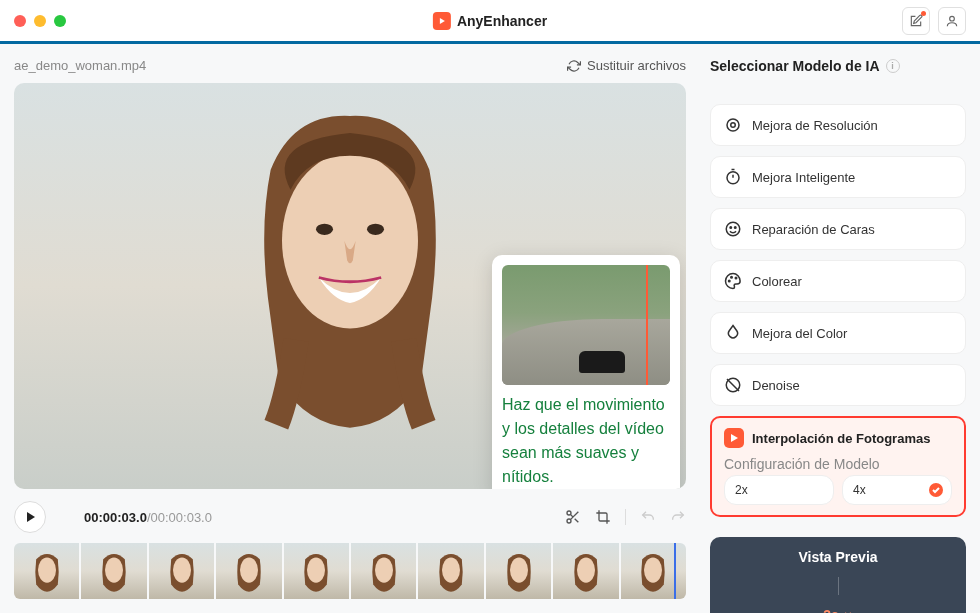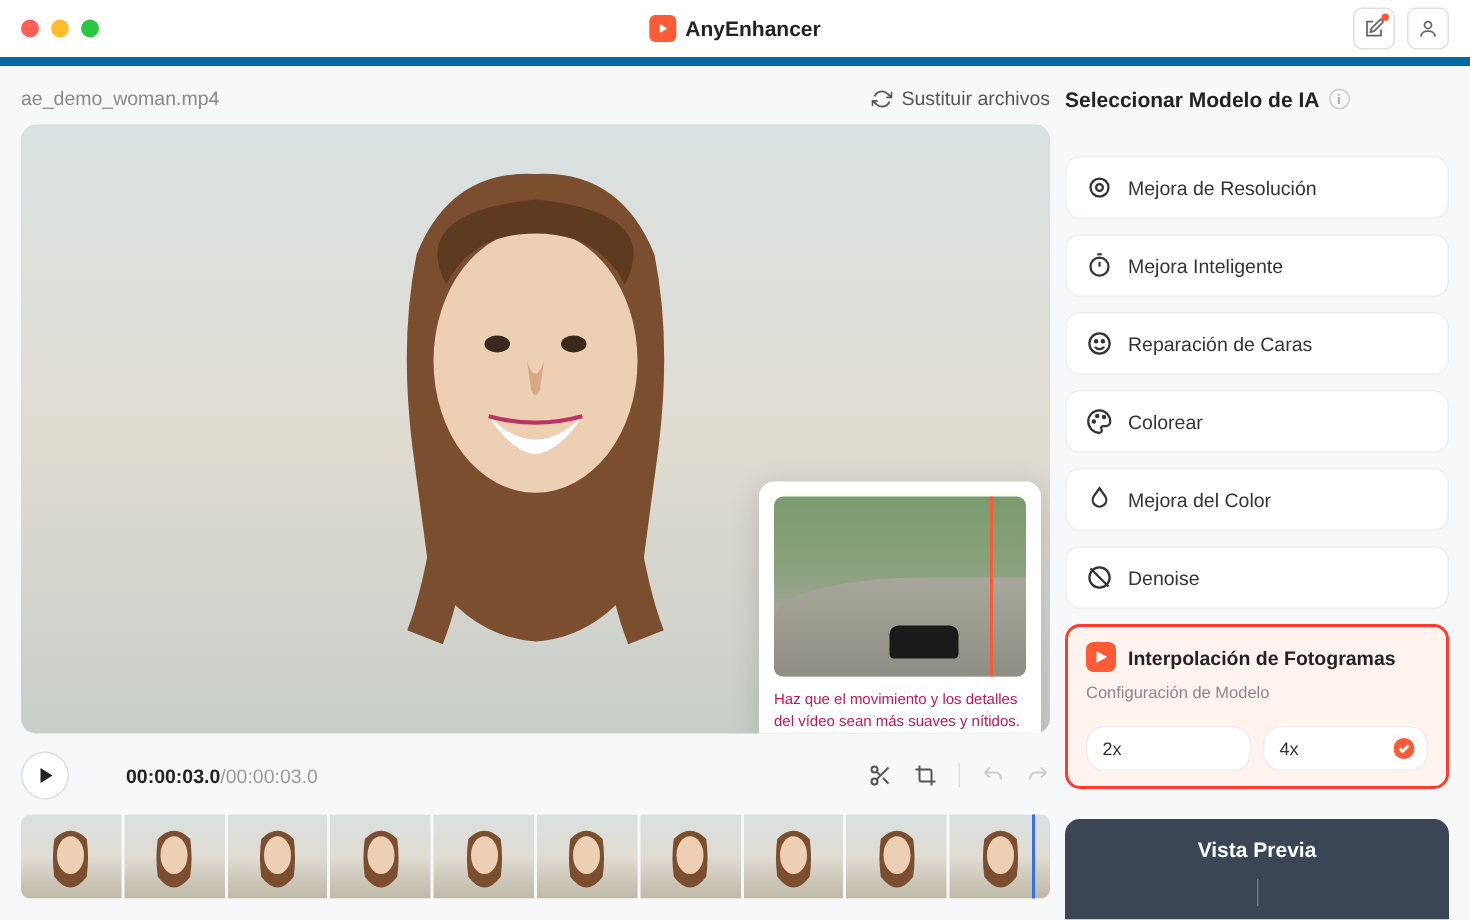--- a/index.html
+++ b/index.html
@@ -1,63 +1,63 @@
 <!DOCTYPE html>
 <html><head>
   <meta charset="utf-8">
   <style>
     * { margin: 0; padding: 0; box-sizing: border-box; }
     body { font-family: -apple-system, BlinkMacSystemFont, "Segoe UI", sans-serif; background: #f5f5f5; width: 980px; height: 613px; overflow: hidden; }
     .window { width: 980px; height: 613px; background: #fff; display: flex; flex-direction: column; }
-    .titlebar { height: 44px; display: flex; align-items: center; padding: 0 14px; position: relative; border-bottom: 6px solid #0369a1; }
+    .titlebar { height: 44px; display: flex; align-items: center; padding: 0 14px; position: relative; border-bottom: 3px solid #0369a1; }
     .traffic-lights { display: flex; gap: 8px; }
     .tl { width: 12px; height: 12px; border-radius: 50%; }
     .tl.red { background: #ff5f57; }
     .tl.yellow { background: #febc2e; }
     .tl.green { background: #28c840; }
     .title-center { position: absolute; left: 50%; transform: translateX(-50%); display: flex; align-items: center; gap: 6px; font-weight: 600; font-size: 14px; color: #222; }
     .app-logo { width: 18px; height: 18px; background: #ff5a36; border-radius: 4px; display: flex; align-items: center; justify-content: center; }
     .app-logo svg { width: 10px; height: 10px; }
     .title-right { margin-left: auto; display: flex; gap: 8px; }
     .icon-btn { width: 28px; height: 28px; border: 1px solid #e0e0e0; border-radius: 6px; display: flex; align-items: center; justify-content: center; cursor: pointer; background: #fff; position: relative; }
     .icon-btn .dot { position: absolute; top: 3px; right: 3px; width: 5px; height: 5px; border-radius: 50%; background: #ff5a36; }
-    .content { flex: 1; display: flex; gap: 10px; padding: 14px; background: #f7f8f9; overflow: hidden; }
+    .content { flex: 1; display: flex; gap: 24px; padding: 14px; background: #f7f8f9; overflow: hidden; }
     .left { flex: 1; display: flex; flex-direction: column; }
     .file-row { display: flex; align-items: center; justify-content: space-between; margin-bottom: 10px; font-size: 13px; }
     .filename { color: #888; }
     .replace { display: flex; align-items: center; gap: 6px; color: #555; font-weight: 500; cursor: pointer; }
     .video-wrap { position: relative; flex: 1; border-radius: 10px; overflow: hidden; background: linear-gradient(180deg, #d9e1e2 0%, #e0dcd2 50%, #c9cec9 100%); }
     .video-face { position: absolute; left: 50%; top: 50%; transform: translate(-50%,-55%); width: 300px; height: 340px; }
     .tooltip-card { position: absolute; right: 6px; bottom: -10px; width: 188px; background: #fff; border-radius: 10px; box-shadow: 0 4px 20px rgba(0,0,0,0.15); padding: 10px; }
     .tooltip-img { width: 100%; height: 120px; border-radius: 6px; background: linear-gradient(180deg, #7a9b6f 0%, #8aa27d 40%, #a8a79c 70%, #8e8e84 100%); position: relative; overflow: hidden; margin-bottom: 8px; }
     .road { position: absolute; bottom: 0; left: 0; width: 100%; height: 55%; background: linear-gradient(180deg, #a8a79c 0%, #8e8e84 100%); border-top-left-radius: 60% 40%; }
     .car { position: absolute; bottom: 12px; left: 46%; width: 46px; height: 22px; background: #1a1a1a; border-radius: 6px 6px 3px 3px; }
     .divider-line { position: absolute; right: 22px; top: 0; bottom: 0; width: 2px; background: #ff5a36; }
-    .tooltip-text { font-size: 10px; color: #be185d; line-height: 1.5; }
+    .tooltip-text { font-size: 16px; color: #15803d; line-height: 1.5; }
     .controls-row { display: flex; align-items: center; padding: 12px 0 10px; gap: 10px; }
     .play-btn { width: 32px; height: 32px; border-radius: 50%; border: 1px solid #ddd; background: #fff; display: flex; align-items: center; justify-content: center; cursor: pointer; }
     .time { font-size: 13px; font-weight: 600; color: #222; margin-left: 28px; }
     .time .total { color: #999; font-weight: 400; }
     .ctrl-icons { margin-left: auto; display: flex; gap: 14px; align-items: center; }
     .ctrl-icons .ci { cursor: pointer; color: #555; }
     .ctrl-icons .ci.disabled { color: #ccc; }
     .timeline { display: flex; gap: 2px; height: 56px; border-radius: 6px; overflow: hidden; position: relative; }
     .thumb { flex: 1; background: linear-gradient(180deg, #d9e1e2 0%, #e0dcd2 50%, #bfb8a8 100%); position: relative; }
     .thumb-face { position: absolute; left: 50%; top: 50%; transform: translate(-50%,-50%); width: 36px; height: 46px; }
     .playhead { position: absolute; right: 10px; top: -6px; width: 2px; height: calc(100% + 8px); background: #3a6ee8; }
     .playhead::before { content: ""; position: absolute; top: -4px; left: -4px; width: 10px; height: 8px; background: #3a6ee8; border-radius: 2px; }
     .right { width: 256px; display: flex; flex-direction: column; gap: 10px; }
     .panel-title { display: flex; align-items: center; gap: 6px; font-weight: 700; font-size: 14px; color: #222; margin-bottom: 20px; }
     .info-icon { width: 14px; height: 14px; border: 1px solid #ccc; border-radius: 50%; display: inline-flex; align-items: center; justify-content: center; font-size: 9px; color: #aaa; }
     .model-item { display: flex; align-items: center; gap: 10px; background: #fff; border: 1px solid #eee; border-radius: 10px; padding: 11px 13px; font-size: 13px; color: #333; cursor: pointer; }
     .model-item .mi-icon { width: 18px; height: 18px; display: flex; align-items: center; justify-content: center; }
     .selected-card { border: 2px solid #ff3b30; border-radius: 10px; background: #fff3f0; padding: 10px 12px; }
     .selected-head { display: flex; align-items: center; gap: 8px; font-size: 13px; font-weight: 600; color: #222; margin-bottom: 8px; }
     .selected-head .sel-icon { width: 20px; height: 20px; border-radius: 5px; background: #ff5a36; display: flex; align-items: center; justify-content: center; }
-    .config-label { font-size: 11px; color: #888; margin-bottom: 16px; }
+    .config-label { font-size: 14px; color: #888; margin-bottom: 3px; }
     .mult-row { display: flex; gap: 8px; }
     .mult { flex: 1; background: #fff; border: 1px solid #eee; border-radius: 12px; padding: 7px 10px; font-size: 12px; color: #333; position: relative; cursor: pointer; }
     .mult .check { position: absolute; right: 8px; top: 50%; transform: translateY(-50%); width: 14px; height: 14px; }
     .spacer { flex: 1; }
     .preview-btn { display: flex; align-items: center; justify-content: center; gap: 12px; background: #3a4656; color: #fff; border-radius: 10px; padding: 12px; font-weight: 600; font-size: 14px; cursor: pointer; flex-direction: column; }
     .preview-btn .divider { width: 1px; height: 18px; background: rgba(255,255,255,0.25); }
     .preview-btn .sec { display: flex; align-items: center; gap: 4px; color: #ff8a65; font-weight: 600; }
     .export-btn { display: flex; align-items: center; justify-content: center; gap: 8px; background: #ff5a36; color: #fff; border-radius: 10px; padding: 12px; font-weight: 600; font-size: 14px; cursor: pointer; }
     svg { display: block; }
   </style>

